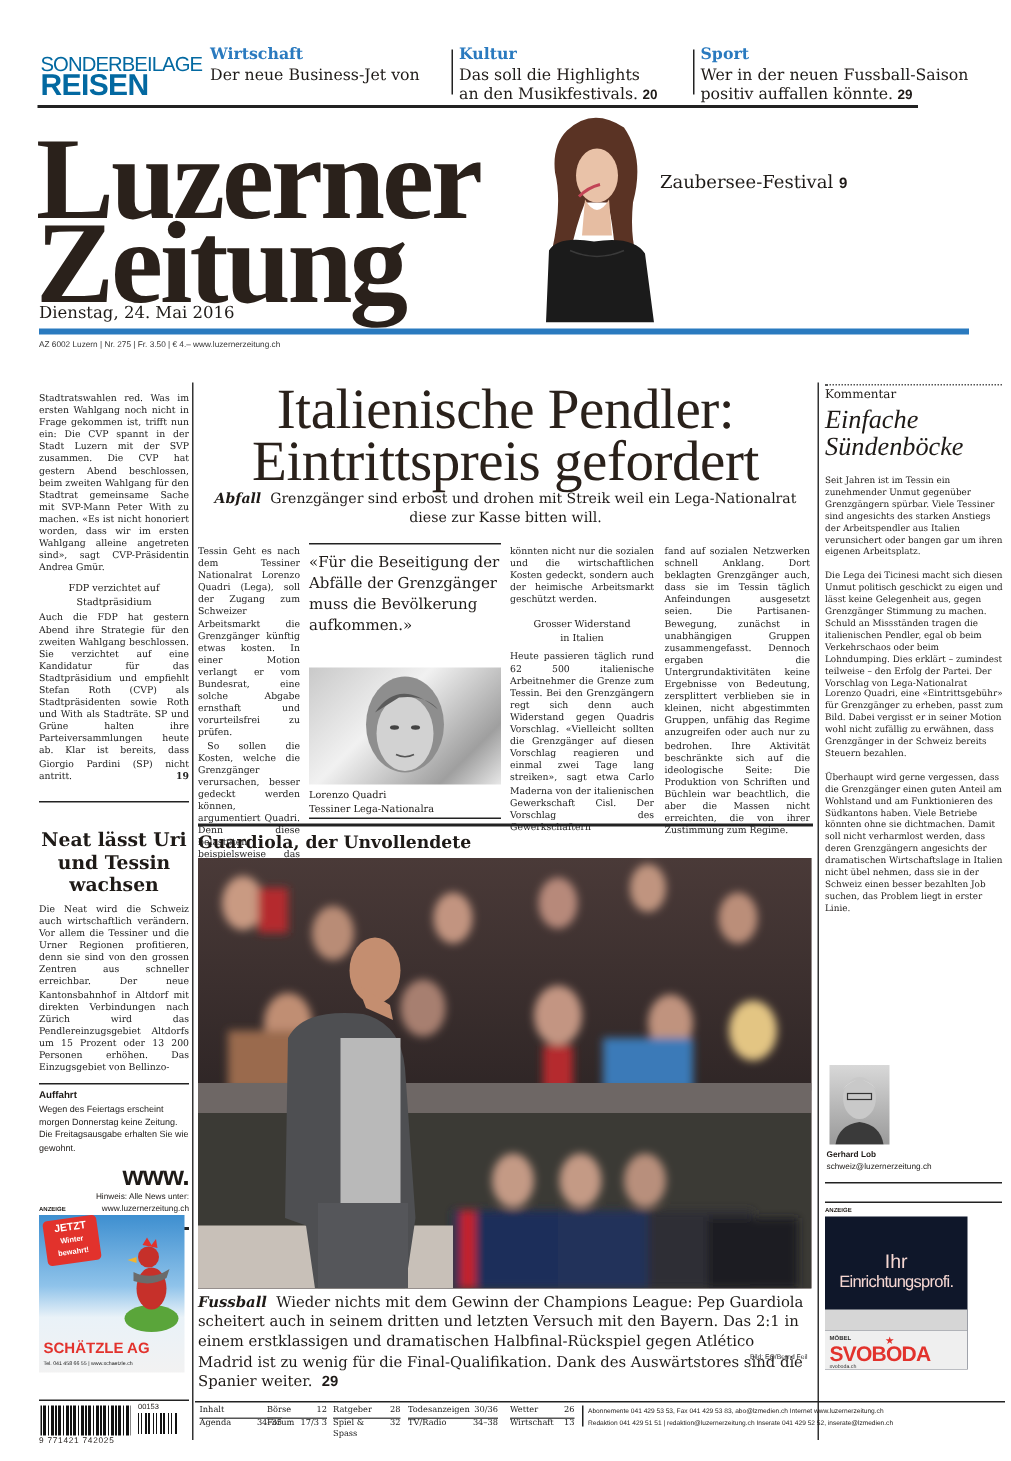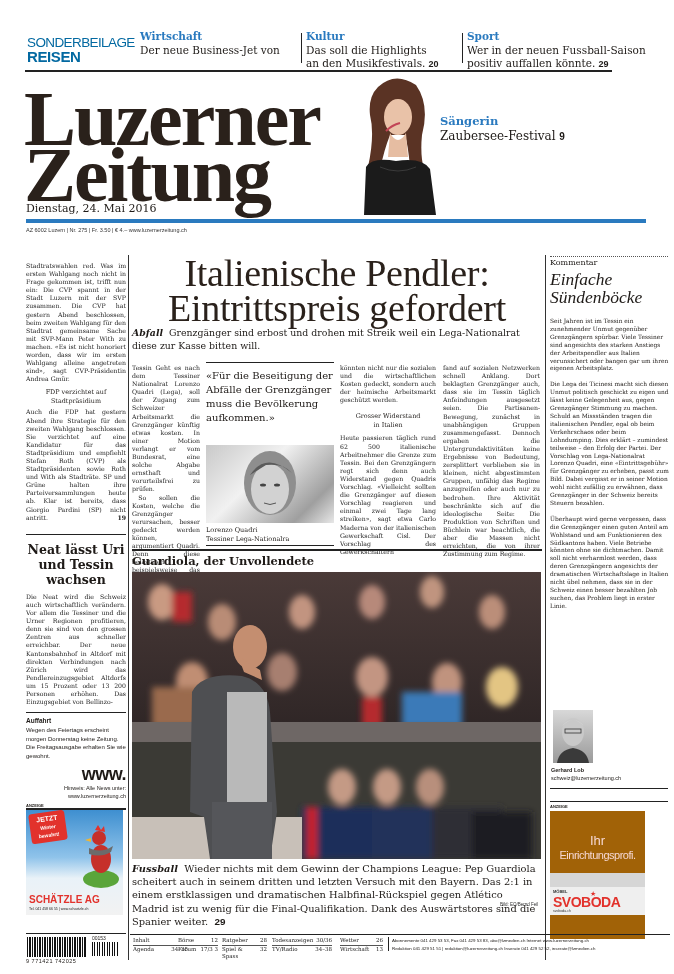--- a/index.html
+++ b/index.html
@@ -4,21 +4,21 @@
 <style>
 *{box-sizing:border-box;margin:0;padding:0}
 html,body{width:674px;height:974px;background:#fff;overflow:hidden}
 body{position:relative;font-family:"DejaVu Serif",serif;color:#1e1a17}
 .abs{position:absolute}
 .sans{font-family:"Liberation Sans","DejaVu Sans",sans-serif}
 
 
 .beilage{left:27px;top:36px;font-size:13.5px;line-height:14px;color:#0369a1;letter-spacing:-0.4px}
 .beilage .l1{font-weight:normal;letter-spacing:-0.6px}
-.beilage .l2{font-weight:bold;font-size:15px}
+.beilage .l2{font-weight:bold;font-size:20px}
 .teaser{top:30px;font-size:10.5px;line-height:13.5px;color:#1e1a17}
 .teaser .kicker{font-weight:bold;color:#2a7abf;font-size:10.5px;display:block}
 .teaser .pg{font-weight:bold;font-size:9px;margin-left:3px}
 .vsep{width:1px;background:#222;top:33px;height:30px}
 .hr-top{left:25px;top:70px;width:287px;height:1.5px;background:#222}
 .hr-top2{left:300px;top:70px;width:312px;height:1.5px;background:#222}
 
 
 .mast{left:24px;font-family:"Liberation Serif","DejaVu Serif",serif;font-weight:bold;font-size:78px;line-height:66px;color:#2a211b;letter-spacing:-2px}
 .mast1{top:86px}
@@ -36,21 +36,21 @@
 .leftcol{left:26px;top:255px;width:100px}
 .lcol-sep{left:128px;top:255px;width:1px;height:705px;background:#333}
 .rcol-sep{left:545px;top:255px;width:1px;height:705px;background:#333}
 .h-left{font-weight:bold;font-size:12.5px;line-height:15px;text-align:center;color:#1e1a17}
 .body-s{font-size:6.2px;line-height:8.1px;text-align:justify;color:#222}
 .sub-s{font-size:6.4px;line-height:8.5px;text-align:center;margin:5px 0 3px}
 .hr{height:1.2px;background:#222}
 
 
 .headline{left:132px;top:256px;width:410px;text-align:center;font-family:"Liberation Serif","DejaVu Serif",serif;font-size:38px;line-height:35px;color:#2a211b;letter-spacing:-0.3px}
-.deck{left:132px;top:327px;width:410px;font-size:9.4px;line-height:12.5px}
+.deck{left:132px;top:327px;width:410px;text-align:center;font-size:9.4px;line-height:12.5px}
 .deck i{font-weight:bold}
 .c1{left:132px;top:364px;width:68px}
 .c2quote{left:206px;top:365px;width:128px}
 .c3{left:340px;top:364px;width:96px}
 .c4{left:443px;top:364px;width:97px}
 .quote{font-size:10px;line-height:14px;color:#1e1a17}
 .quadri-photo{left:206px;top:445px;width:128px;height:78px;background:linear-gradient(135deg,#c9c9c9,#f1f1f1 40%,#9f9f9f 80%,#e8e8e8)}
 .quadri-cap{left:206px;top:526px;width:128px;font-size:6.5px;line-height:8.5px}
 .sec-hr{left:132px;top:549px;width:410px;height:1.5px;background:#222}
 .sub-hr{left:206px;top:362px;width:128px;height:1px;background:#222}
@@ -109,34 +109,33 @@
   <svg width="90" height="140" viewBox="0 0 90 140">
     <path d="M28 12 Q45 -4 66 10 Q80 30 72 60 Q70 80 74 95 L60 92 Q58 70 55 60 L40 60 Q34 75 30 95 L18 92 Q25 60 20 40 Q18 22 28 12Z" fill="#5a3324"></path>
     <ellipse cx="48" cy="42" rx="14" ry="18" fill="#e9c2a8"></ellipse>
     <path d="M40 58 Q48 72 56 58 L58 82 L38 82Z" fill="#e6bda2"></path>
     <path d="M36 56 Q42 50 50 48" stroke="#c24456" stroke-width="2" fill="none"></path>
     <path d="M14 140 L16 92 Q22 82 46 86 Q72 82 80 94 L86 140Z" fill="#1b1b1b"></path>
     <path d="M30 92 Q48 100 66 92" stroke="#3a3a3a" stroke-width="1" fill="none"></path>
   </svg>
 </div>
 <div class="abs singer-text">
-  <span class="kicker">Sängerin</span>
   <div><span>Zaubersee-Festival</span> <span class="sans" style="font-size:10px;font-weight:bold">9</span></div>
 </div>
 
 <div class="abs lcol-sep"></div>
 <div class="abs leftcol">
   <div>
     <div class="body-s" style="margin-top:7px">Stadtratswahlen red. Was im ersten Wahlgang noch nicht in Frage gekommen ist, trifft nun ein: Die CVP spannt in der Stadt Luzern mit der SVP zusammen. Die CVP hat gestern Abend beschlossen, beim zweiten Wahlgang für den Stadtrat gemeinsame Sache mit SVP-Mann Peter With zu machen. «Es ist nicht honoriert worden, dass wir im ersten Wahlgang alleine angetreten sind», sagt CVP-Präsidentin Andrea Gmür.</div>
     <div class="sub-s">FDP verzichtet auf Stadtpräsidium</div>
     <div class="body-s"><span>Auch die FDP hat gestern Abend ihre Strategie für den zweiten Wahlgang beschlossen. Sie verzichtet auf eine Kandidatur für das Stadtpräsidium und empfiehlt Stefan Roth (CVP) als Stadtpräsidenten sowie Roth und With als Stadträte. SP und Grüne halten ihre Parteiversammlungen heute ab. Klar ist bereits, dass Giorgio Pardini (SP) nicht antritt.</span> <b style="float:right">19</b></div>
   </div>
   <div class="hr" style="margin-top:12px"></div>
   <div>
-    <div class="h-left" style="margin-top:7px">Neat lässt Uri und Tessin wachsen</div>
+    <div class="h-left" style="margin-top:17px">Neat lässt Uri und Tessin wachsen</div>
     <div class="body-s" style="margin-top:6px">Die Neat wird die Schweiz auch wirtschaftlich verändern. Vor allem die Tessiner und die Urner Regionen profitieren, denn sie sind von den grossen Zentren aus schneller erreichbar. Der neue Kantonsbahnhof in Altdorf mit direkten Verbindungen nach Zürich wird das Pendlereinzugsgebiet Altdorfs um 15 Prozent oder 13 200 Personen erhöhen. Das Einzugsgebiet von Bellinzo-</div>
   </div>
   <div class="hr" style="margin-top:6px"></div>
   <div style="margin-top:4px">
     <div class="sans" style="font-weight:bold;font-size:6.5px">Auffahrt</div>
     <div class="sans" style="font-size:6px;line-height:8.5px;margin-top:2px">Wegen des Feiertags erscheint morgen Donnerstag keine Zeitung. Die Freitagsausgabe erhalten Sie wie gewohnt.</div>
     <div class="sans" style="font-weight:bold;font-size:18px;text-align:right;margin-top:4px;letter-spacing:-0.5px">www.</div>
     <div class="sans" style="font-size:5.5px;text-align:right;line-height:7.5px">Hinweis: Alle News unter:</div>
     <div class="sans" style="font-size:5.5px;text-align:right;line-height:7.5px">www.luzernerzeitung.ch</div>
   </div>
@@ -283,21 +282,21 @@
     <rect x="12" y="19" width="16" height="4" fill="none" stroke="#333" stroke-width="0.8"></rect>
     <path d="M4 53 Q6 40 20 38 Q34 40 36 53Z" fill="#3a3a3a"></path>
   </svg>
 </div>
 <div class="abs sans" style="left:551px;top:767px;font-size:5.5px;font-weight:bold">Gerhard Lob</div>
 <div class="abs sans" style="left:551px;top:775px;font-size:5.5px">schweiz@luzernerzeitung.ch</div>
 <div class="abs" style="left:550px;top:788px;width:118px;height:1.2px;background:#222"></div>
 <div class="abs" style="left:550px;top:801px;width:118px;height:1.2px;background:#222"></div>
 
 <div class="abs sans" style="left:550px;top:804px;font-size:4px;font-weight:bold">ANZEIGE</div>
-<div class="abs" style="left:550px;top:811px;width:95px;height:128px;background:#a16207;overflow:hidden">
+<div class="abs" style="left:550px;top:811px;width:95px;height:102px;background:#0f172a;overflow:hidden">
   <div class="sans" style="position:absolute;left:0;top:22px;width:95px;text-align:center;color:#f6d7d2;font-size:13px">Ihr</div>
   <div class="sans" style="position:absolute;left:0;top:38px;width:95px;text-align:center;color:#f6d7d2;font-size:11px;letter-spacing:-0.5px">Einrichtungsprofi.</div>
   <div style="position:absolute;left:0;top:62px;width:95px;height:14px;background:#d6d6d6"></div>
   <div style="position:absolute;left:0;top:76px;width:95px;height:28px;background:#efefef">
     <div class="sans" style="position:absolute;left:3px;top:2px;font-size:4px;font-weight:bold;color:#333">MÖBEL</div>
     <div class="sans" style="position:absolute;left:3px;top:7px;font-size:14px;font-weight:bold;color:#e2322c;letter-spacing:-0.5px">SVOBODA</div>
     <div class="sans" style="position:absolute;left:3px;top:22px;font-size:3.5px;color:#333">svoboda.ch</div>
     <div style="position:absolute;left:40px;top:3px;color:#e2322c;font-size:7px">★</div>
   </div>
 </div>

